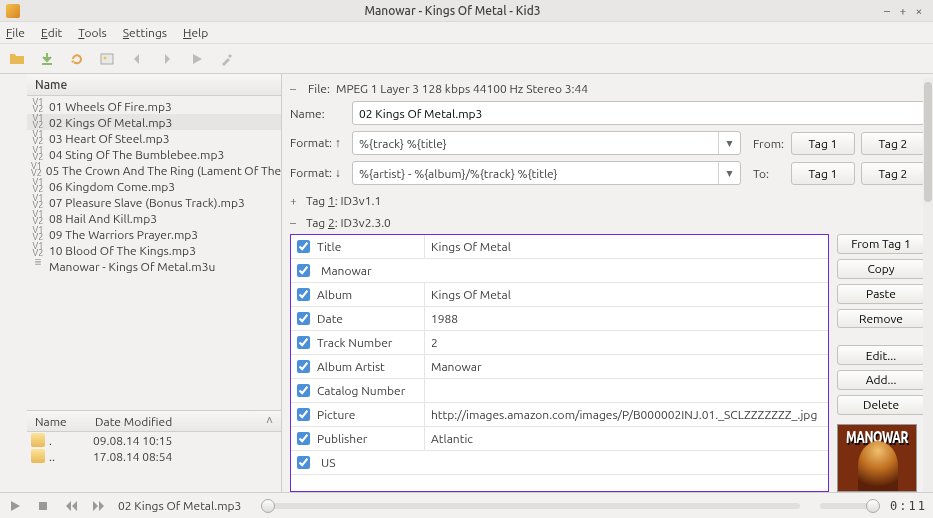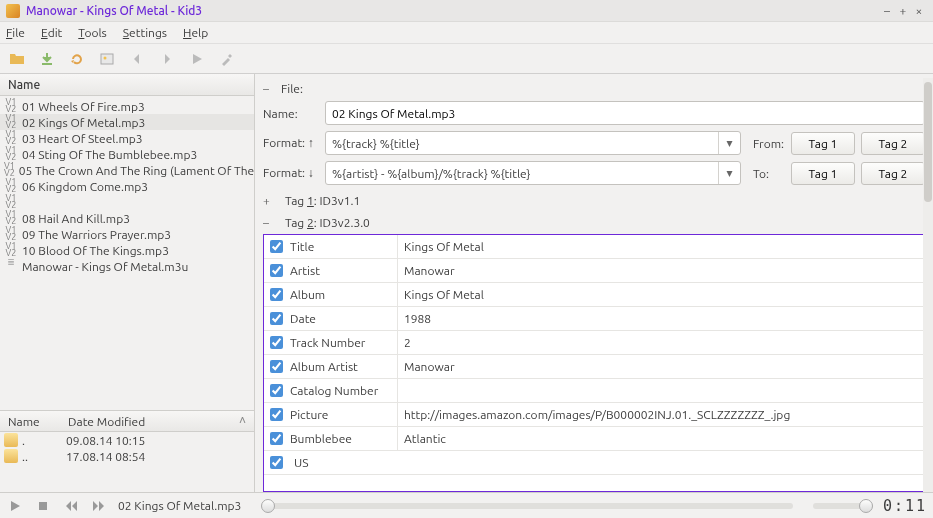--- a/index.html
+++ b/index.html
@@ -1,28 +1,28 @@
 <!DOCTYPE html>
 <html><head>
 <meta charset="utf-8">
 <style>
 * { box-sizing: border-box; margin: 0; padding: 0; font-family: "Ubuntu", "Segoe UI", sans-serif; font-size: 12px; }
 body { background: #f2f1f0; color: #3c3c3c; width: 933px; height: 518px; overflow: hidden; display: flex; flex-direction: column; }
 .titlebar { height: 22px; background: #e8e7e6; display: flex; align-items: center; padding: 0 6px; border-bottom: 1px solid #dcdbd9; }
 .titlebar .appicon { width: 14px; height: 14px; background: linear-gradient(135deg,#f2c14e,#d98324); border-radius: 2px; margin-right: 6px; }
-.titlebar .title { flex: 1; text-align: left; font-weight: 500; color: #6d28d9; }
+.titlebar .title { flex: 1; text-align: center; font-weight: 500; color: #404040; }
 .titlebar .winbtn { width: 16px; text-align: center; color: #555; cursor: pointer; }
 .menubar { height: 22px; display: flex; align-items: center; padding: 0 6px; gap: 16px; border-bottom: 1px solid #e0dfde; }
 .menubar span { cursor: pointer; }
 .menubar span u { text-decoration: underline; }
 .toolbar { height: 30px; display: flex; align-items: center; padding: 0 6px; gap: 8px; border-bottom: 1px solid #d0cfce; }
 .toolbar .tbtn { width: 22px; height: 22px; display: flex; align-items: center; justify-content: center; cursor: pointer; color: #888; }
 .toolbar .tbtn svg { width: 16px; height: 16px; }
 .main { flex: 1; display: flex; overflow: hidden; }
-.leftpane { width: 255px; display: flex; flex-direction: column; border-right: 1px solid #cfcecb; }
+.leftpane { width: 255px; display: flex; flex-direction: column; border-right: 1px solid #cfcecb; margin-left: 27px; }
 .filelist-hdr { height: 22px; background: linear-gradient(#f7f6f5,#e9e8e6); border-bottom: 1px solid #cfcecb; display: flex; align-items: center; padding: 0 8px; font-weight: 500; }
 .filelist { flex: 1; overflow: auto; padding: 2px 0; }
 .filelist .row { display: flex; align-items: center; height: 16px; padding: 0 4px; gap: 4px; cursor: pointer; white-space: nowrap; }
 .filelist .row.sel { background: #e6e5e3; }
 .filelist .row .ficon { width: 14px; height: 14px; font-size: 9px; color: #808080; text-align: center; line-height: 7px; }
 .filelist .row .ficon.m3u { color: #a0a0a0; }
 .dirlist-hdr { height: 22px; background: linear-gradient(#f7f6f5,#e9e8e6); border-top: 1px solid #cfcecb; border-bottom: 1px solid #cfcecb; display: flex; align-items: center; }
 .dirlist-hdr .col { padding: 0 8px; }
 .dirlist-hdr .col.n { width: 60px; }
 .dirlist-hdr .chev { margin-left: auto; padding: 0 8px; color: #888; }
@@ -35,21 +35,21 @@
 .fileinfo .collapse { width: 12px; color: #666; cursor: pointer; }
 .formrow { display: flex; align-items: center; gap: 6px; height: 30px; }
 .formrow .lbl { width: 56px; }
 .formrow .lbl2 { width: 56px; }
 .formrow input.wide, .formrow .combo { flex: 1; height: 24px; border: 1px solid #c4c2be; border-radius: 3px; background: #fff; padding: 0 6px; }
 .formrow .combo { display: flex; align-items: center; padding-right: 0; }
 .formrow .combo span { flex: 1; overflow: hidden; }
 .formrow .combo .dd { width: 22px; height: 22px; border-left: 1px solid #d4d2ce; display: flex; align-items: center; justify-content: center; color: #666; cursor: pointer; }
 .formrow .fromto { width: 38px; padding-left: 6px; }
 .btn { height: 23px; min-width: 64px; padding: 0 10px; background: linear-gradient(#fdfdfc,#ecebe8); border: 1px solid #c4c2be; border-radius: 3px; cursor: pointer; display: inline-flex; align-items: center; justify-content: center; }
-.tagsection { display: flex; align-items: center; gap: 12px; height: 20px; margin-top: 2px; }
+.tagsection { display: flex; align-items: center; gap: 6px; height: 20px; margin-top: 2px; }
 .tagsection .bullet { width: 10px; color: #666; cursor: pointer; }
 .tagsection .bullet.open::before { content: "–"; }
 .tagsection .bullet.closed::before { content: "+"; }
 .tagarea { display: flex; gap: 8px; flex: 1; overflow: hidden; margin-top: 2px; }
 .tagtable { flex: 1; border: 1px solid #6d28d9; background: #fff; overflow-y: auto; }
 .tagtable .trow { display: flex; height: 24px; border-bottom: 1px solid #e6e5e2; align-items: center; }
 .tagtable .trow .ck { width: 24px; display: flex; align-items: center; justify-content: center; }
 .tagtable .trow .ck input { accent-color: #4a90d9; }
 .tagtable .trow .fname { width: 110px; padding-left: 2px; border-right: 1px solid #e6e5e2; height: 100%; display: flex; align-items: center; }
 .tagtable .trow .fval { flex: 1; padding: 8px 6px; height: 100%; display: flex; align-items: center; cursor: text; overflow: hidden; white-space: nowrap; }
@@ -57,21 +57,21 @@
 .sidebtns .btn { min-width: 0; width: 100%; }
 .sidebtns .gap { height: 8px; }
 .albumart { width: 80px; height: 80px; margin-top: 4px; background: #7a2e0f; border: 1px solid #999; position: relative; overflow: hidden; }
 .albumart .logo { position: absolute; top: 6px; left: 4px; right: 4px; text-align: center; font-weight: 900; font-size: 12px; color: #fff; transform: scaleY(1.3); letter-spacing: -0.5px; text-shadow: 1px 1px 0 #000; }
 .albumart .figure { position: absolute; bottom: 0; left: 20px; width: 40px; height: 50px; background: radial-gradient(circle at 50% 20%, #f0c070 0%, #c07020 40%, #5a2008 80%); border-radius: 50% 50% 0 0; }
 .statusbar { height: 26px; border-top: 1px solid #cfcecb; display: flex; align-items: center; padding: 0 6px; gap: 10px; background: #f2f1f0; }
 .statusbar .pbtn { width: 18px; height: 18px; color: #888; cursor: pointer; display: flex; align-items: center; justify-content: center; }
 .statusbar .track { flex: 0 0 auto; }
 .statusbar .slider { flex: 1; height: 6px; background: #e0dfdc; border-radius: 3px; position: relative; margin: 0 10px; cursor: pointer; }
 .statusbar .slider .thumb { position: absolute; left: 0; top: -4px; width: 14px; height: 14px; background: linear-gradient(#fdfdfc,#ddd); border: 1px solid #aaa; border-radius: 7px; }
-.statusbar .time { font-family: "DejaVu Sans Mono", monospace; letter-spacing: 2px; font-size: 15px; }
+.statusbar .time { font-family: "DejaVu Sans Mono", monospace; letter-spacing: 2px; font-size: 12px; }
 .statusbar .vol { width: 60px; height: 6px; background: #e0dfdc; border-radius: 3px; position: relative; cursor: pointer; }
 .statusbar .vol .thumb { position: absolute; right: 0; top: -4px; width: 14px; height: 14px; background: linear-gradient(#fdfdfc,#ddd); border: 1px solid #aaa; border-radius: 7px; }
 .vscroll { position: absolute; right: 0; top: 4px; bottom: 0; width: 10px; background: #eeedeb; }
 .vscroll .vthumb { position: absolute; left: 1px; right: 1px; top: 4px; height: 120px; background: #cfcdc9; border-radius: 4px; }
 </style>
 </head>
 <body>
 
 <div class="titlebar">
   <div class="appicon"></div>
@@ -159,20 +159,21 @@
         <div class="row">
           <div class="ficon">V1<br>V2</div>
           <span>05 The Crown And The Ring (Lament Of The Kings).mp3</span>
         </div>
         <div class="row">
           <div class="ficon">V1<br>V2</div>
           <span>06 Kingdom Come.mp3</span>
         </div>
         <div class="row">
           <div class="ficon">V1<br>V2</div>
+          <span>07 Pleasure Slave (Bonus Track).mp3</span>
         </div>
         <div class="row">
           <div class="ficon">V1<br>V2</div>
           <span>08 Hail And Kill.mp3</span>
         </div>
         <div class="row">
           <div class="ficon">V1<br>V2</div>
           <span>09 The Warriors Prayer.mp3</span>
         </div>
         <div class="row">
@@ -204,20 +205,21 @@
   </div>
 
   <div class="rightpane">
     <div class="vscroll">
         <div class="vthumb"></div>
       </div>
 
     <div class="fileinfo">
       <span class="collapse">–</span>
       <span>File:</span>
+      <span>MPEG 1 Layer 3 128 kbps 44100 Hz Stereo 3:44</span>
     </div>
 
     <div class="formrow">
       <span class="lbl">Name:</span>
       <input class="wide" value="02 Kings Of Metal.mp3" style="">
     </div>
 
     <div class="formrow">
       <span class="lbl2">Format: ↑</span>
       <div class="combo">
@@ -255,21 +257,20 @@
             <div class="ck">
               <input type="checkbox" checked="" style="">
             </div>
             <div class="fname">Title</div>
             <div class="fval">Kings Of Metal</div>
           </div>
           <div class="trow">
             <div class="ck">
               <input type="checkbox" checked="" style="">
             </div>
-            <div class="fname">Artist</div>
             <div class="fval">Manowar</div>
           </div>
           <div class="trow">
             <div class="ck">
               <input type="checkbox" checked="" style="">
             </div>
             <div class="fname">Album</div>
             <div class="fval">Kings Of Metal</div>
           </div>
           <div class="trow">
@@ -303,30 +304,44 @@
             <div class="ck">
               <input type="checkbox" checked="" style="">
             </div>
             <div class="fname">Picture</div>
             <div class="fval">http://images.amazon.com/images/P/B000002INJ.01._SCLZZZZZZZ_.jpg</div>
           </div>
           <div class="trow">
             <div class="ck">
               <input type="checkbox" checked="" style="">
             </div>
-            <div class="fname">Bumblebee</div>
+            <div class="fname">Publisher</div>
             <div class="fval">Atlantic</div>
           </div>
           <div class="trow">
             <div class="ck">
               <input type="checkbox" checked="" style="">
             </div>
             <div class="fval">US</div>
           </div>
         </div>
+      <div class="sidebtns">
+        <button class="btn">From Tag 1</button>
+        <button class="btn">Copy</button>
+        <button class="btn">Paste</button>
+        <button class="btn">Remove</button>
+        <div class="gap"></div>
+        <button class="btn">Edit...</button>
+        <button class="btn">Add...</button>
+        <button class="btn">Delete</button>
+        <div class="albumart">
+          <div class="logo">MANOWAR</div>
+          <div class="figure"></div>
+        </div>
+      </div>
     </div>
   </div>
 </div>
 
 <div class="statusbar">
   <div class="pbtn">
       <svg viewBox="0 0 12 12" width="12" height="12">
         <path fill="#999" d="M2 1l9 5-9 5z"></path>
       </svg>
     </div>

